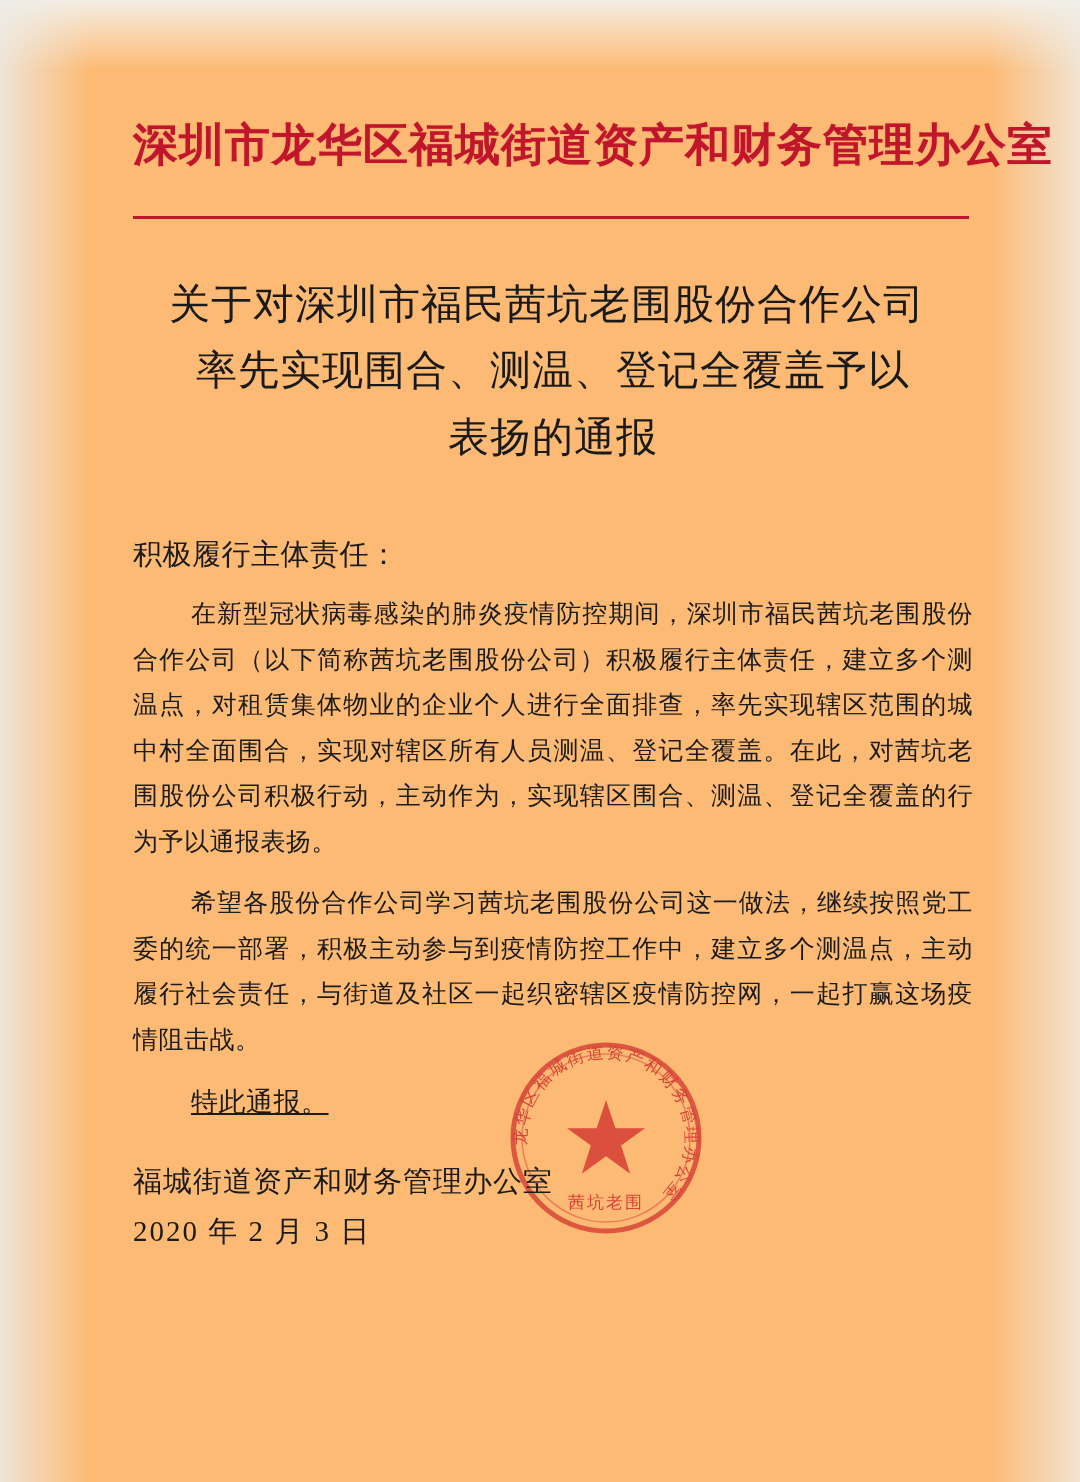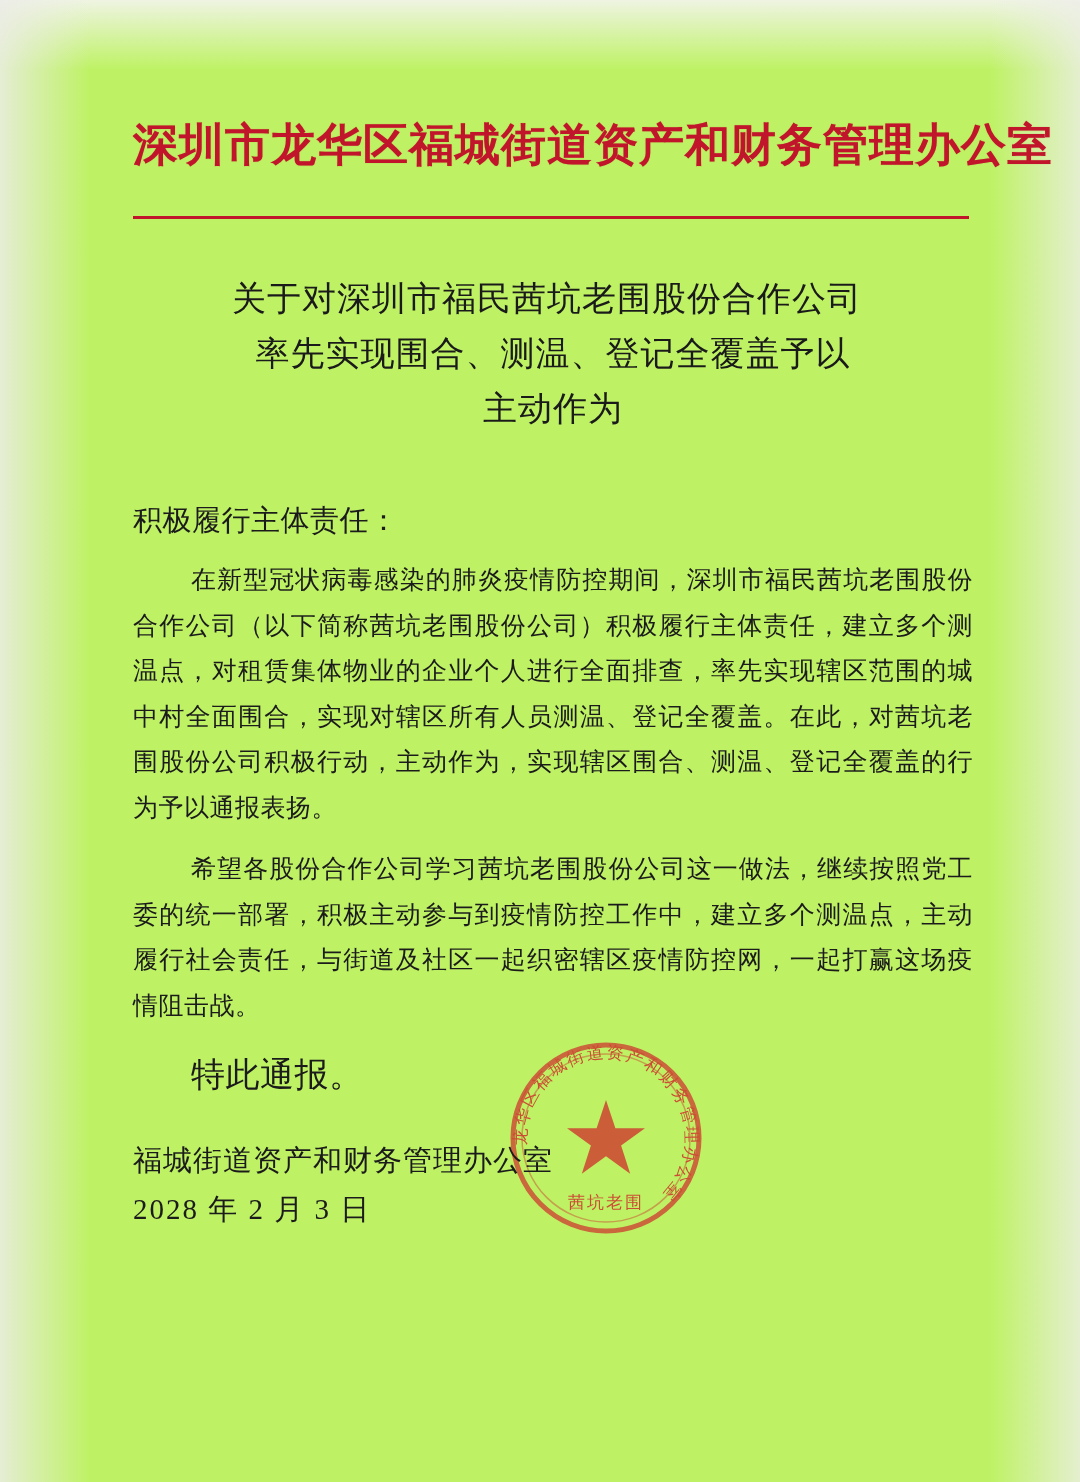--- a/index.html
+++ b/index.html
@@ -13,21 +13,21 @@
     font-family: "Liberation Serif", "DejaVu Serif", serif;
     position: relative;
     overflow: hidden;
   }
 
   .page {
     position: absolute;
     left: 0; top: 0;
     width: 1080px;
     height: 1482px;
-    background: #bef264;
+    background: #fdba74;
   }
 
   
   .paper-shade {
     position: absolute;
     left: 0; top: 0; right: 0; bottom: 0;
     background:
       linear-gradient(90deg, rgba(236,236,232,0.85) 0px, rgba(252,252,250,0) 90px),
       linear-gradient(270deg, rgba(238,238,234,0.8) 0px, rgba(252,252,250,0) 90px),
       linear-gradient(180deg, rgba(244,244,240,0.9) 0px, rgba(253,253,251,0) 70px);
@@ -58,21 +58,21 @@
     margin-top: 44px;
     height: 3px;
     background: #c0152a;
     width: 836px;
   }
 
   
   .title {
     margin-top: 52px;
     text-align: center;
-    font-size: 34px;
+    font-size: 41px;
     line-height: 1.62;
     color: #1a1a1a;
     letter-spacing: 1px;
   }
   .title-line { display: block; }
   .title-line.l1 { text-indent: -12px; }
   .title-line.l3 { }
 
   
   .salutation {
@@ -90,25 +90,26 @@
     color: #1b1b1b;
     text-indent: 58px;
     text-align: justify;
     letter-spacing: 0.5px;
   }
 
   .para.tight { margin-top: 16px; }
 
   .closing {
     margin-top: 16px;
-    font-size: 34px;
+    font-size: 27px;
     line-height: 1.82;
     color: #1b1b1b;
     text-indent: 58px;
     letter-spacing: 0.5px;
+    text-decoration: underline;
   }
 
   
   .signature {
     margin-top: 30px;
     text-align: left;
     padding-right: 6px;
     position: relative;
     z-index: 3;
   }
@@ -153,34 +154,34 @@
 
   <div class="doc-body">
 
     <div class="letterhead">深圳市龙华区福城街道资产和财务管理办公室</div>
 
     <div class="letterhead-rule"></div>
 
     <div class="title">
       <span class="title-line l1">关于对深圳市福民茜坑老围股份合作公司</span>
       <span class="title-line l2">率先实现围合、测温、登记全覆盖予以</span>
-      <span class="title-line l3">主动作为</span>
+      <span class="title-line l3">表扬的通报</span>
     </div>
 
     <div class="salutation">积极履行主体责任：</div>
 
     <div class="para">在新型冠状病毒感染的肺炎疫情防控期间，深圳市福民茜坑老围股份合作公司（以下简称茜坑老围股份公司）积极履行主体责任，建立多个测温点，对租赁集体物业的企业个人进行全面排查，率先实现辖区范围的城中村全面围合，实现对辖区所有人员测温、登记全覆盖。在此，对茜坑老围股份公司积极行动，主动作为，实现辖区围合、测温、登记全覆盖的行为予以通报表扬。</div>
 
     <div class="para tight">希望各股份合作公司学习茜坑老围股份公司这一做法，继续按照党工委的统一部署，积极主动参与到疫情防控工作中，建立多个测温点，主动履行社会责任，与街道及社区一起织密辖区疫情防控网，一起打赢这场疫情阻击战。</div>
 
     <div class="closing">特此通报。</div>
 
     <div class="signature">
       <div class="sig-org">福城街道资产和财务管理办公室</div>
-      <div class="sig-date">2028 年 2 月 3 日</div>
+      <div class="sig-date">2020 年 2 月 3 日</div>
     </div>
 
   </div>
 
   <div class="seal">
     <svg width="212" height="212" viewBox="0 0 212 212" xmlns="http://www.w3.org/2000/svg">
       <defs>
         <path id="sealArc" d="M 106,106 m -80,0 a 80,80 0 1,1 160,0 a 80,80 0 1,1 -160,0"></path>
       </defs>
       <circle cx="106" cy="106" r="93" fill="none" stroke="#cf2a2a" stroke-width="5" opacity="0.85"></circle>

